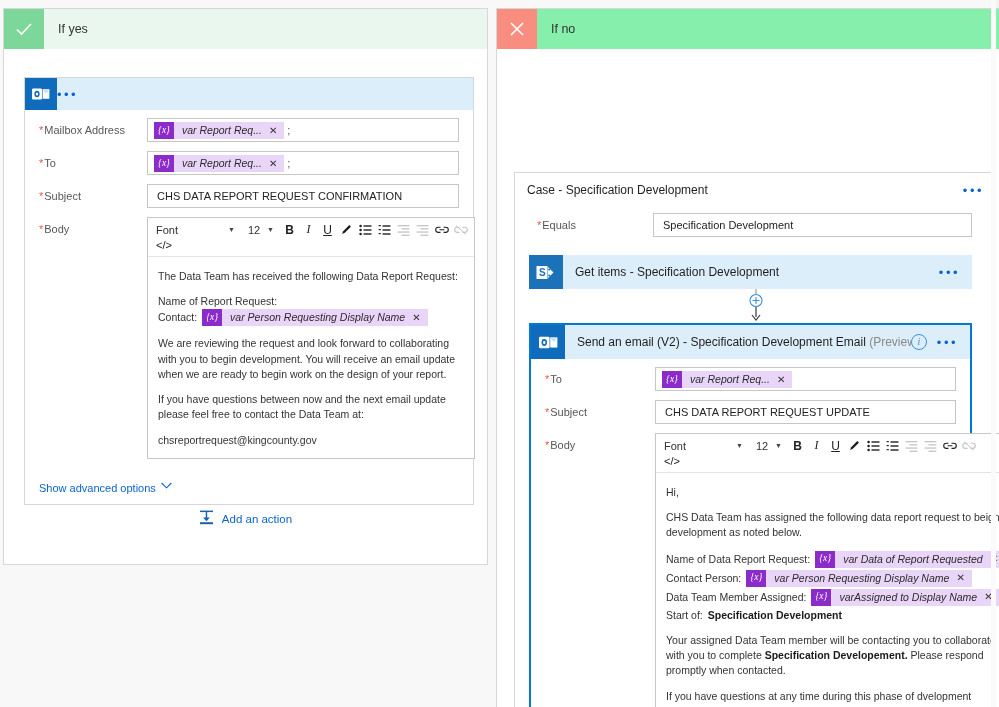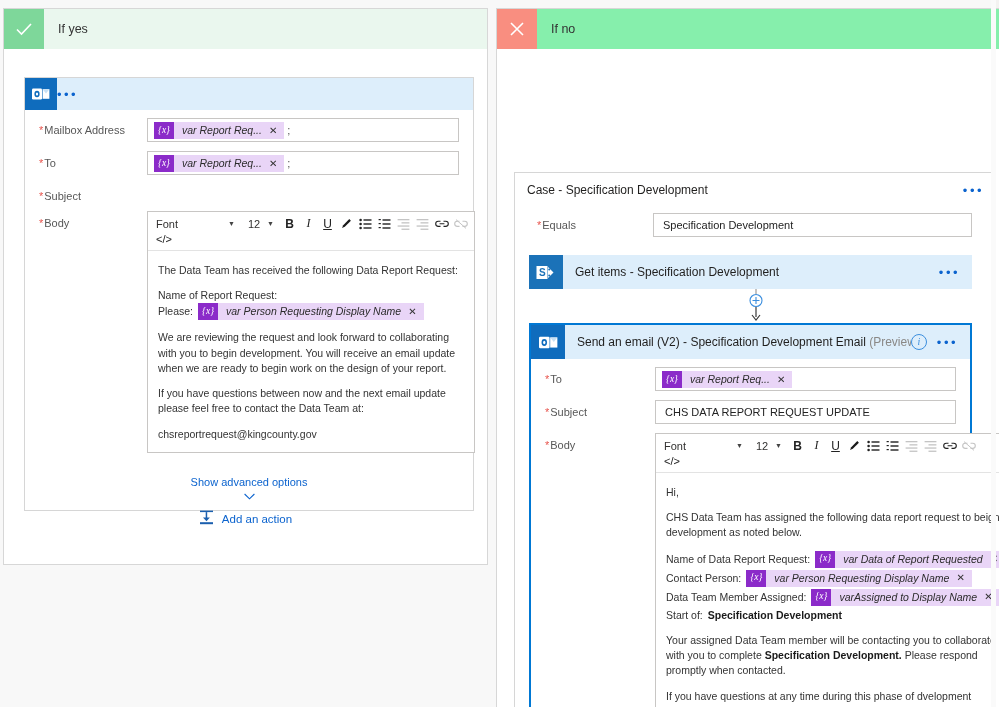--- a/index.html
+++ b/index.html
@@ -135,21 +135,21 @@
   .rte-body { padding:12px 10px 10px 10px; font-size:10.5px; color:#333; line-height:1.45; }
   .rte-body p { margin:0 0 10px 0; }
   .rte-body .tight { margin-bottom:0; }
   .rte-body b { color:#1a1a1a; }
   .inline-row { display:flex; align-items:center; flex-wrap:nowrap; margin-bottom:2px; }
   .inline-row .lbl { margin-right:5px; white-space:nowrap; }
 
   
   .adv-link {
     font-size:11px; color:#0b63ce; padding:4px 14px 10px 14px;
-    display:flex; align-items:center; gap:5px;flex-direction:column;
+    display:flex; align-items:flex-start; gap:5px;
   }
   .add-action {
     display:flex; align-items:center; justify-content:center;
     gap:8px; font-size:11.5px; color:#0b63ce;
     position:absolute; left:0; right:0;
   }
   .connector {
     display:flex; flex-direction:column; align-items:center;
     height:34px; justify-content:center;
   }
@@ -210,20 +210,21 @@
               <span class="sq">{x}</span>
               <span class="tx">var Report Req...</span>
               <span class="x">✕</span>
             </span>
             <span class="semi">;</span>
           </div>
         </div>
 
         <div class="row">
           <div class="row-label"><span class="req">*</span><span>Subject</span></div>
+          <div class="field text">CHS DATA REPORT REQUEST CONFIRMATION</div>
         </div>
 
         <div class="row">
           <div class="row-label"><span class="req">*</span><span>Body</span></div>
 
           <div class="rte">
             <div class="rte-toolbar">
               <div class="tb-line">
                 <div class="tb-font">
                   <span>Font</span>
@@ -289,21 +290,21 @@
                     </svg>
                 </div>
               </div>
               <div class="tb-code">&lt;/&gt;</div>
             </div>
 
             <div class="rte-body">
               <p>The Data Team has received the following Data Report Request:</p>
               <p class="tight">Name of Report Request:</p>
               <div class="inline-row" style="margin-bottom:10px">
-                <span class="lbl">Please:</span>
+                <span class="lbl">Contact:</span>
                 <span class="chip">
                   <span class="sq">{x}</span>
                   <span class="tx">var Person Requesting Display Name</span>
                   <span class="x">✕</span>
                 </span>
               </div>
               <p>We are reviewing the request and look forward to collaborating with you to begin development.  You will receive an email update when we are ready to begin work on the design of your report.</p>
               <p>If you have questions between now and the next email update please feel free to contact the Data Team at:</p>
               <p style="margin-bottom:0">chsreportrequest@kingcounty.gov</p>
             </div>
@@ -523,21 +524,21 @@
                     <span class="tx">varAssigned to Display Name</span>
                     <span class="x">✕</span>
                   </span>
                 </div>
 
                 <div class="inline-row" style="margin-bottom:10px">
                   <span class="lbl">Start of:</span>
                   <b>Specification Development</b>
                 </div>
 
-                <p><span>Your assigned Data Team member will be contacting you to collaborate with you to complete </span><b>Specification Development.</b><span>  Please respond promptly when contacted.</span></p>
+                <p><span>Your assigned Data Team member will be contacting you to collaborate with you to complete </span><b>Specification Developement.</b><span>  Please respond promptly when contacted.</span></p>
 
                 <p style="margin-bottom:0">If you have questions at any time during this phase of dvelopment please contact your assigned Data Team member.</p>
               </div>
             </div>
           </div>
 
         </div>
       </div>
     </div>
   </div>

